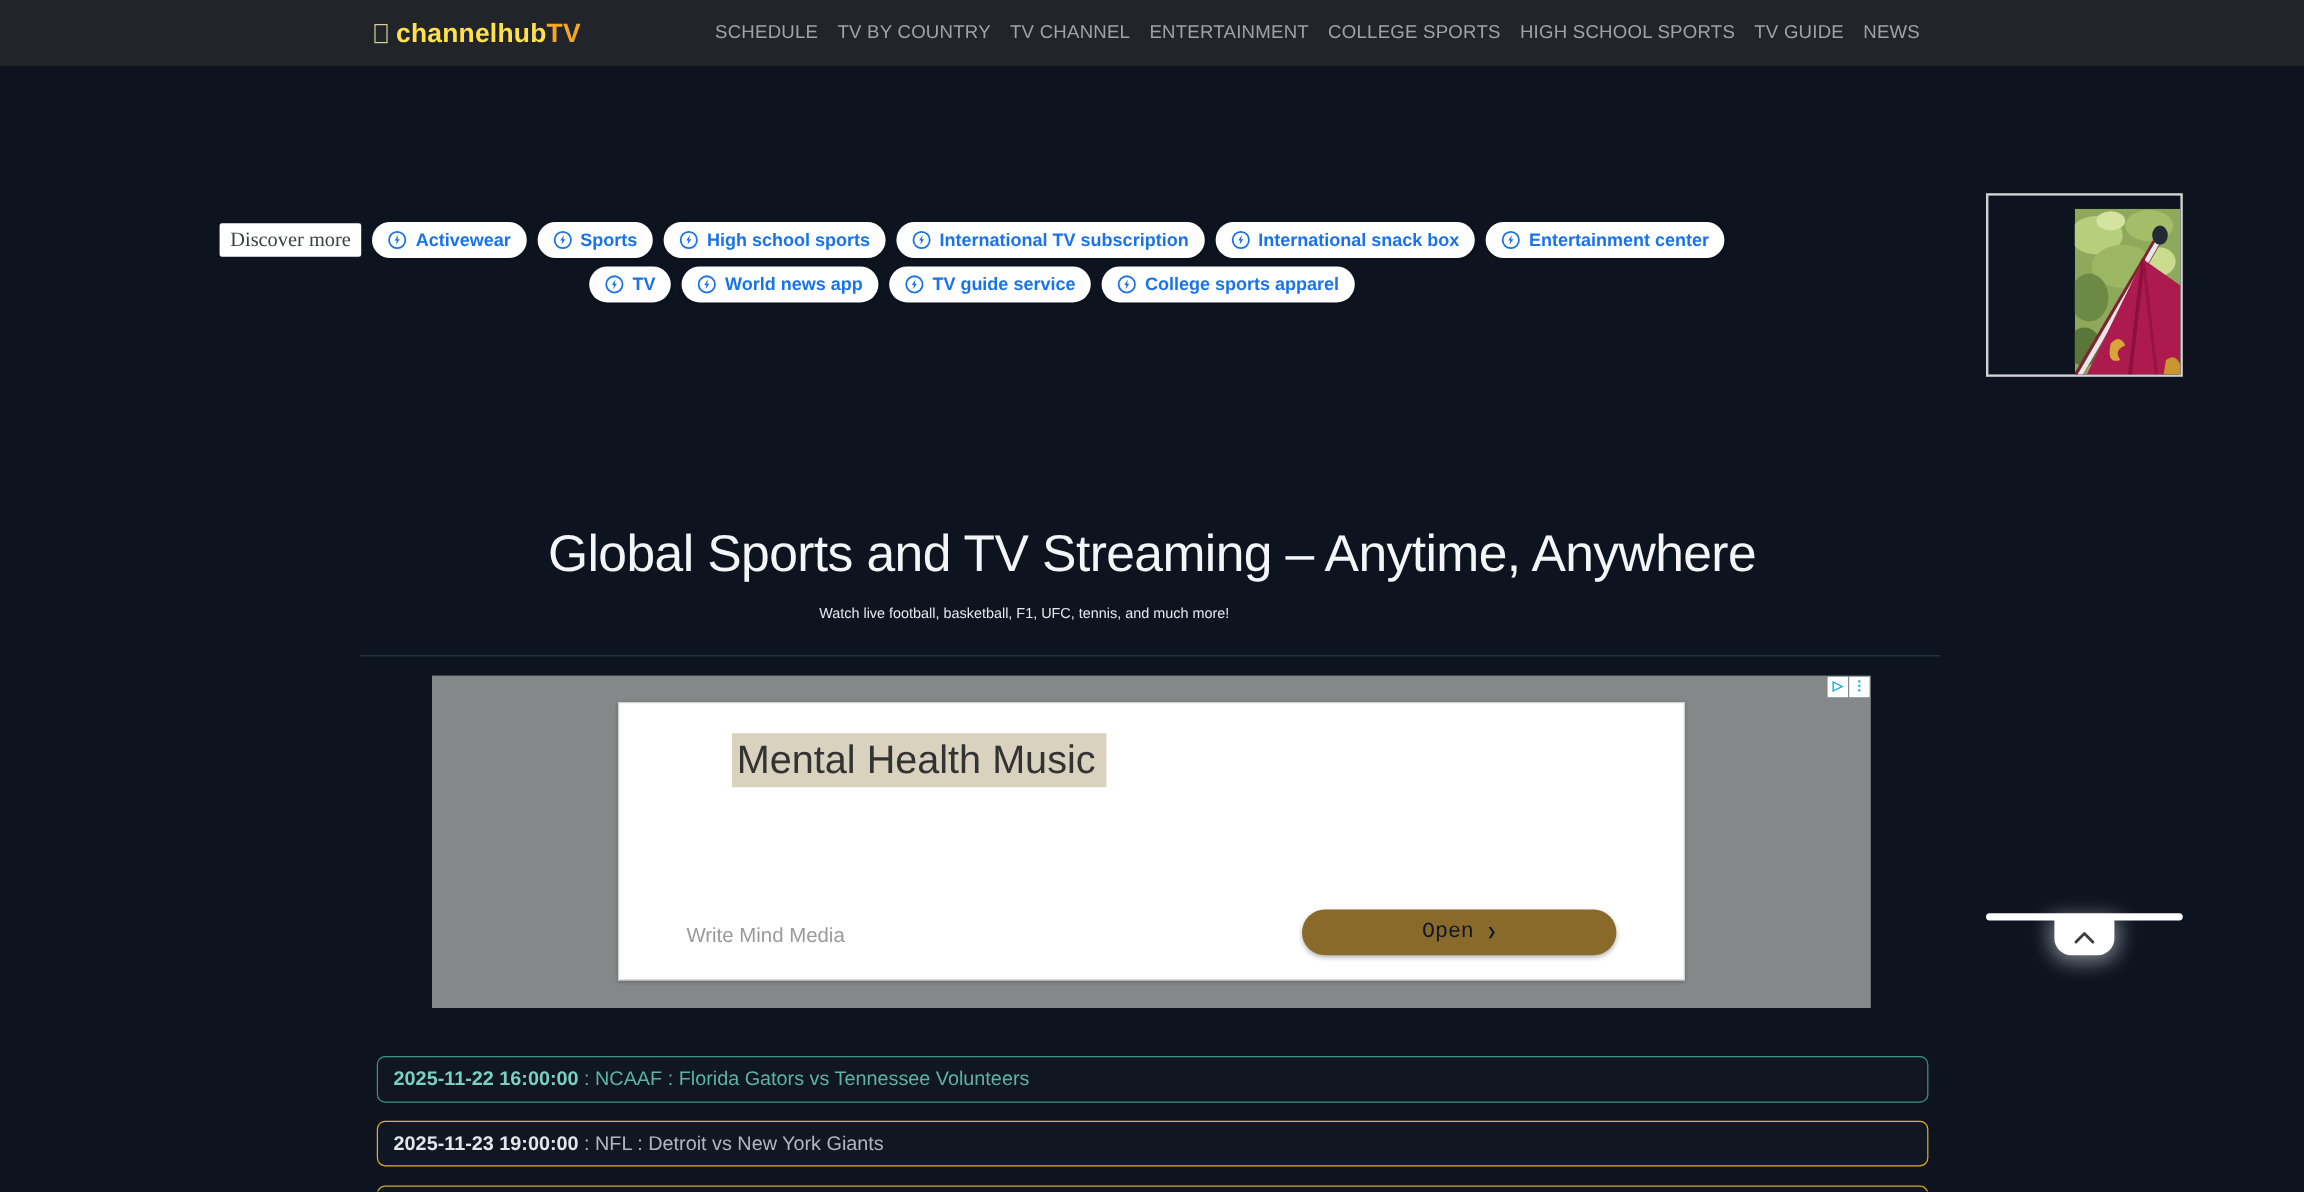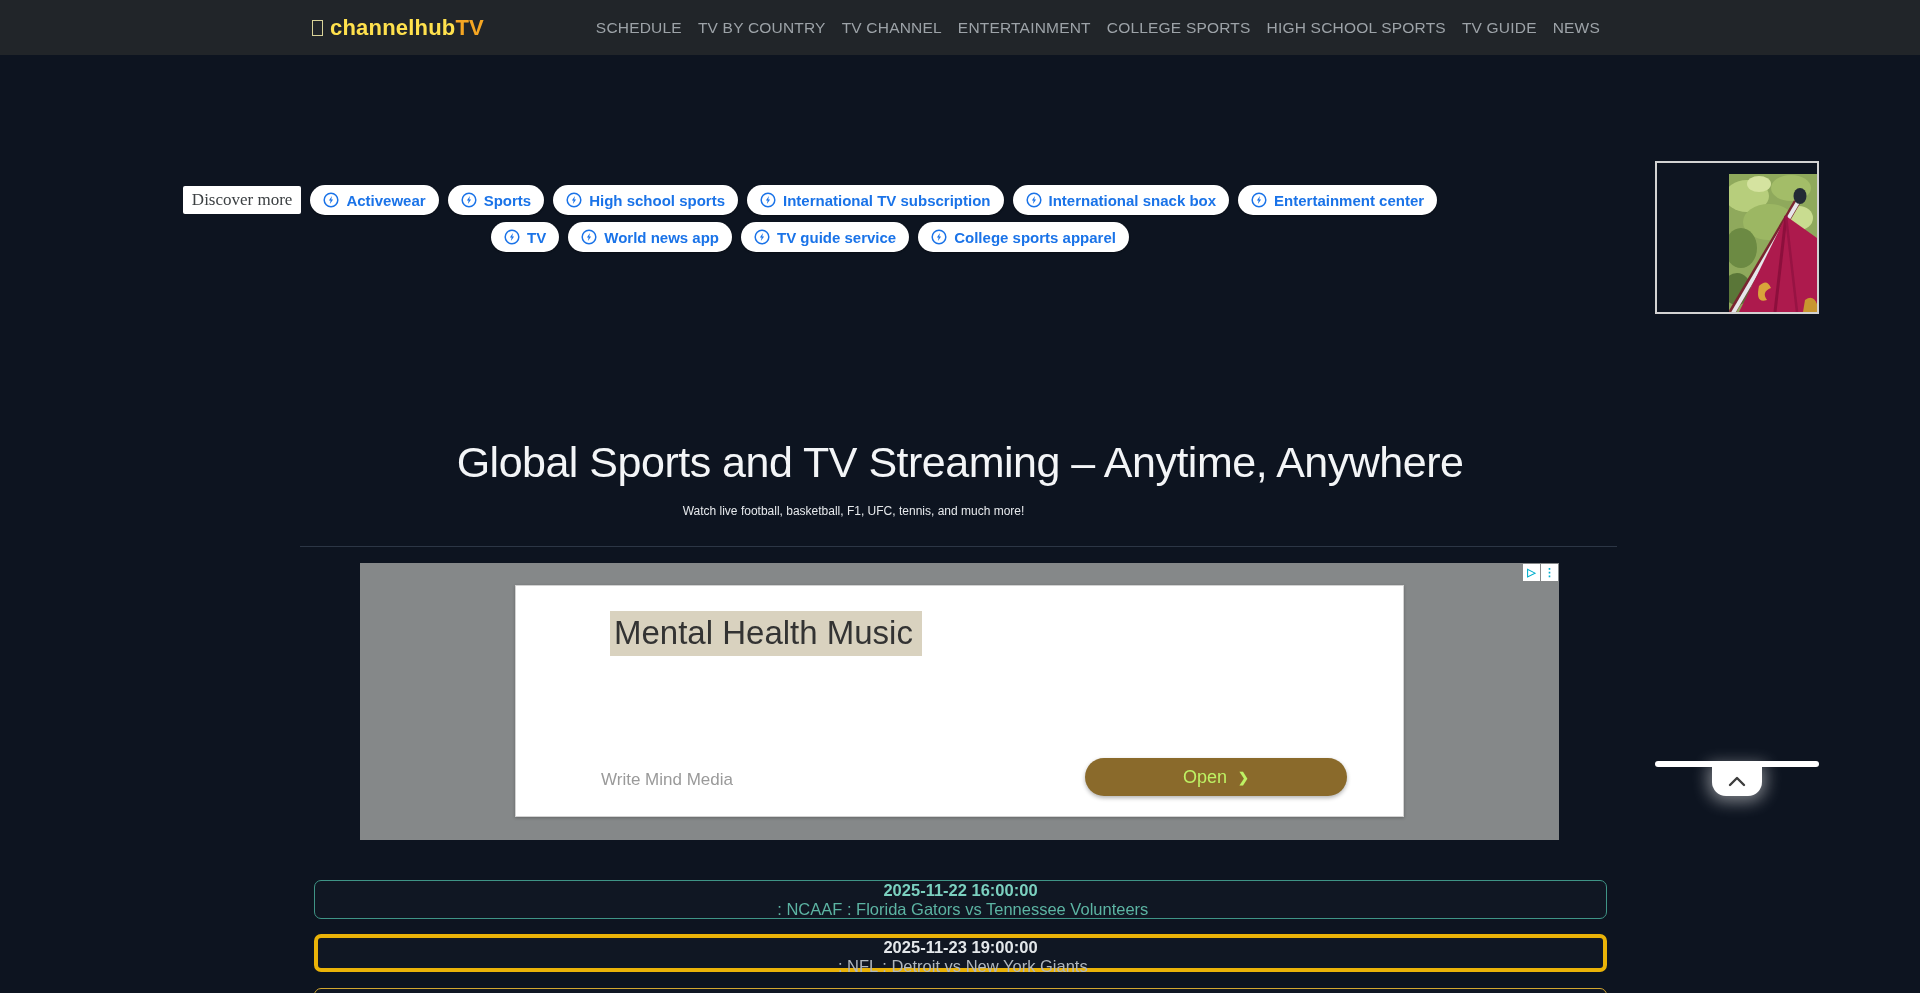--- a/index.html
+++ b/index.html
@@ -44,37 +44,37 @@
   
   .ad-slot { position:absolute; left:360px; top:563px; width:1199px; height:277px; background:#858889; }
   .ad-badges { position:absolute; top:1px; right:1px; display:flex; gap:1px; }
   .ad-badge { width:17px; height:17px; background:#fff; color:#00aecd; font-size:11px;
     line-height:17px; text-align:center; font-weight:700; cursor:pointer; }
   .ad-card { position:absolute; left:155px; top:22px; width:889px; height:232px;
     background:#fff; border:1px solid #d2d2d2; box-shadow:0 1px 3px rgba(0,0,0,.25); }
   .ad-title { position:absolute; left:50px; top:28px; font-size:33px; font-weight:500; color:#333;padding-left:44px; }
   .ad-title .hl { background:#d9d2bf; padding:3px 9px 5px 4px; }
   .ad-desc { position:absolute; left:56px; top:94px; font-size:20px; color:#6f6f6f; }
-  .ad-advertiser { position:absolute; left:56px; top:184px; font-size:17px; color:#9a9a9a;margin-left:29px; }
+  .ad-advertiser { position:absolute; left:56px; top:184px; font-size:17px; color:#9a9a9a; }
   .ad-cta { position:absolute; right:56px; top:172px; width:262px; height:38px;
-    background:#8a6a2b; border:none; border-radius:19px; color:#bef264; font-size:18px;
-    font-family:Liberation Sans, sans-serif; display:flex; align-items:center;
+    background:#8a6a2b; border:none; border-radius:19px; color:#0f172a; font-size:18px;
+    font-family:Liberation Mono, monospace; display:flex; align-items:center;
     justify-content:center; gap:11px; cursor:pointer; box-shadow:0 2px 4px rgba(0,0,0,.3); }
   .ad-cta .chev { font-size:13px; font-weight:700; }
 
   
   .event { position:absolute; left:314px; width:1293px; border-radius:7px;
     display:flex; align-items:center; padding:0 13px; font-size:16.5px;
-    background:rgba(255,255,255,.015); cursor:pointer;flex-direction:column; }
+    background:rgba(255,255,255,.015); cursor:pointer; }
   .event span { white-space:pre; }
   .event .time { font-weight:700; }
   .event-teal { top:880px; height:39px; border:1px solid #3f9486; }
   .event-teal .time { color:#7bd0bf; }
   .event-teal .details { color:#5cb4a3; }
-  .event-gray { top:934px; height:38px; border:4px solid #eab308; }
+  .event-gray { top:934px; height:38px; border:1px solid #eab308; }
   .event-gray .time { color:#e3e7ea; }
   .event-gray .details { color:#b0b7bd; }
   .event-gold { top:988px; height:30px; border:1px solid #d2a62f; }
 
   
   .float-player { position:absolute; left:1655px; top:161px; width:164px; height:153px;
     border:2px solid #d2d2d2; background:#0d1420; }
   .float-thumb { position:absolute; right:0; bottom:0; width:88px; height:138px; cursor:pointer; }
   .float-thumb svg { display:block; }
 

